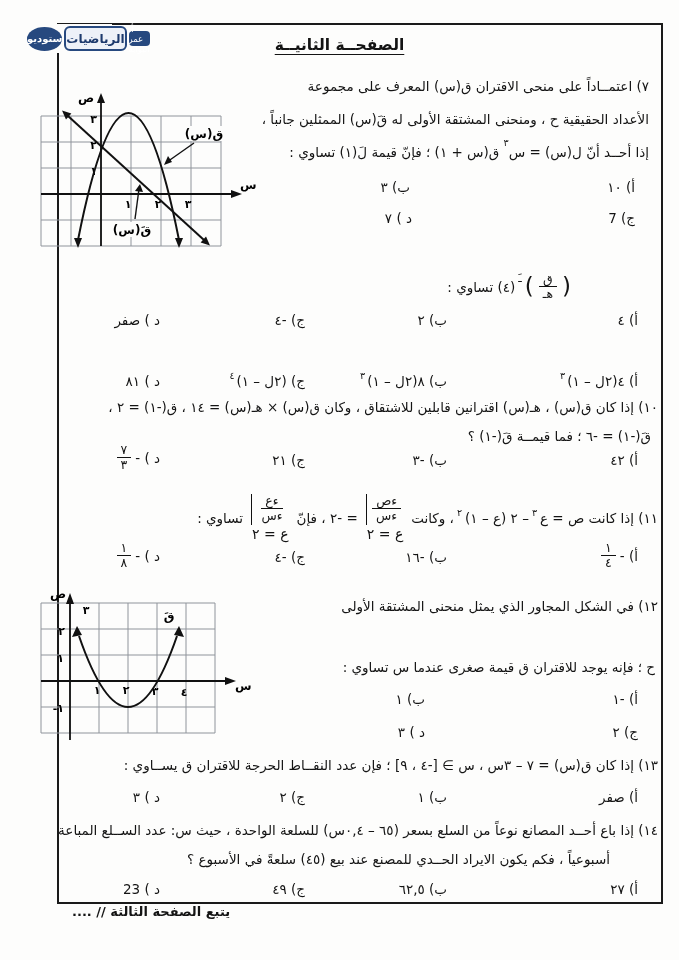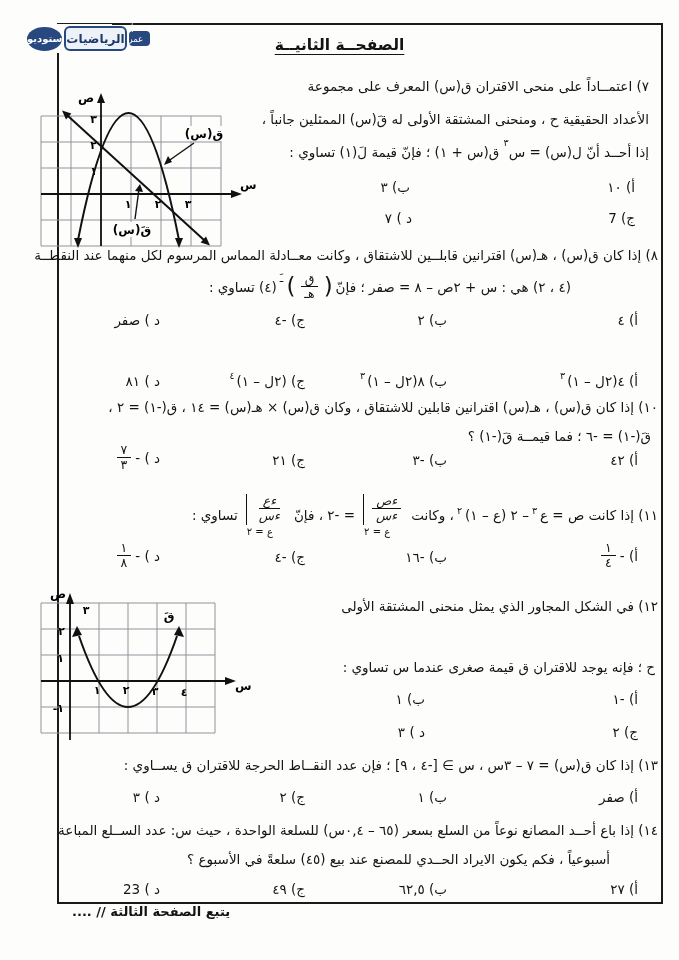--- a/index.html
+++ b/index.html
@@ -19,22 +19,22 @@
         display:flex;align-items:center;justify-content:center;font-size:8.5px;}
   .q{position:absolute;direction:rtl;text-align:right;font-size:13.5px;white-space:nowrap;}
   .fx{display:flex;align-items:center;gap:3px;}
   .opt{position:absolute;direction:rtl;white-space:nowrap;font-size:13.5px;display:flex;align-items:center;gap:2px;}
   .sup{font-size:9.5px;vertical-align:super;line-height:1;position:relative;top:-5px;}
   .frac{display:inline-flex;flex-direction:column;align-items:center;vertical-align:middle;
         line-height:1.15;font-size:12.5px;margin:0 2px;}
   .frac .fn{border-bottom:1.4px solid #111;padding:0 4px;}
   .frac .fd{padding:0 4px;}
   .ev{display:inline-flex;flex-direction:column;vertical-align:middle;margin:0 5px;}
-  .ev-top{border-left:1.7px solid #111;padding-left:6px;padding-bottom:1px;font-style:italic;}
-  .ev-sub{font-size:10px;align-self:flex-end;margin-top:1px;padding-left:1px;}
+  .ev-top{border-left:1.7px solid #111;padding-left:0;padding-bottom:1px;}
+  .ev-sub{font-size:14px;align-self:flex-end;margin-top:1px;padding-left:1px;}
   .bigp{font-size:23px;font-weight:400;line-height:1;}
   .pr{font-size:12px;position:relative;top:-9px;}
   .footer{position:absolute;top:904px;left:72px;font-weight:bold;font-size:13px;
           direction:rtl;}
   svg{position:absolute;overflow:visible;}
   .gtxt{font-size:11px;font-weight:bold;}
   .glab{font-size:12px;font-weight:bold;}
 </style>
 </head>
 <body>
@@ -89,23 +89,21 @@
     <rect x="146" y="38" width="44" height="15" fill="#fdfdfc"></rect>
     <text x="168" y="50" class="glab" text-anchor="middle">ق(س)</text>
     <line x1="158" y1="55" x2="131" y2="74" stroke="#111" stroke-width="1.4"></line>
     <polygon points="128,77 136,74 132,68" fill="#111"></polygon>
     <rect x="74" y="134" width="44" height="15" fill="#fdfdfc"></rect>
     <text x="96" y="146" class="glab" text-anchor="middle">قَ(س)</text>
     <line x1="99" y1="131" x2="103" y2="101" stroke="#111" stroke-width="1.4"></line>
     <polygon points="104,96 99,103 107,104" fill="#111"></polygon>
   </svg>
 
-  <div class="q" style="top:247px;right:21px">٨)  إذا كان ق(س) ، هـ(س) اقترانين قابلــين للاشتقاق ، وكانت معــادلة المماس المرسوم لكل منهما عند النقطــة</div>
   <div class="q fx" style="top:272px;right:108px">
-    <span>(٤ ، ٢) هي :  س + ٢ص – ٨ = صفر ؛  فإنّ</span>
     <span class="bigp">(</span>
     <span class="frac">
         <span class="fn">ق</span>
         <span class="fd">هـ</span>
       </span>
     <span class="bigp">)</span>
     <span class="pr">ـَ</span>
     <span>(٤)  تساوي :</span>
   </div>
   <div class="opt" style="top:312px;right:41px">

